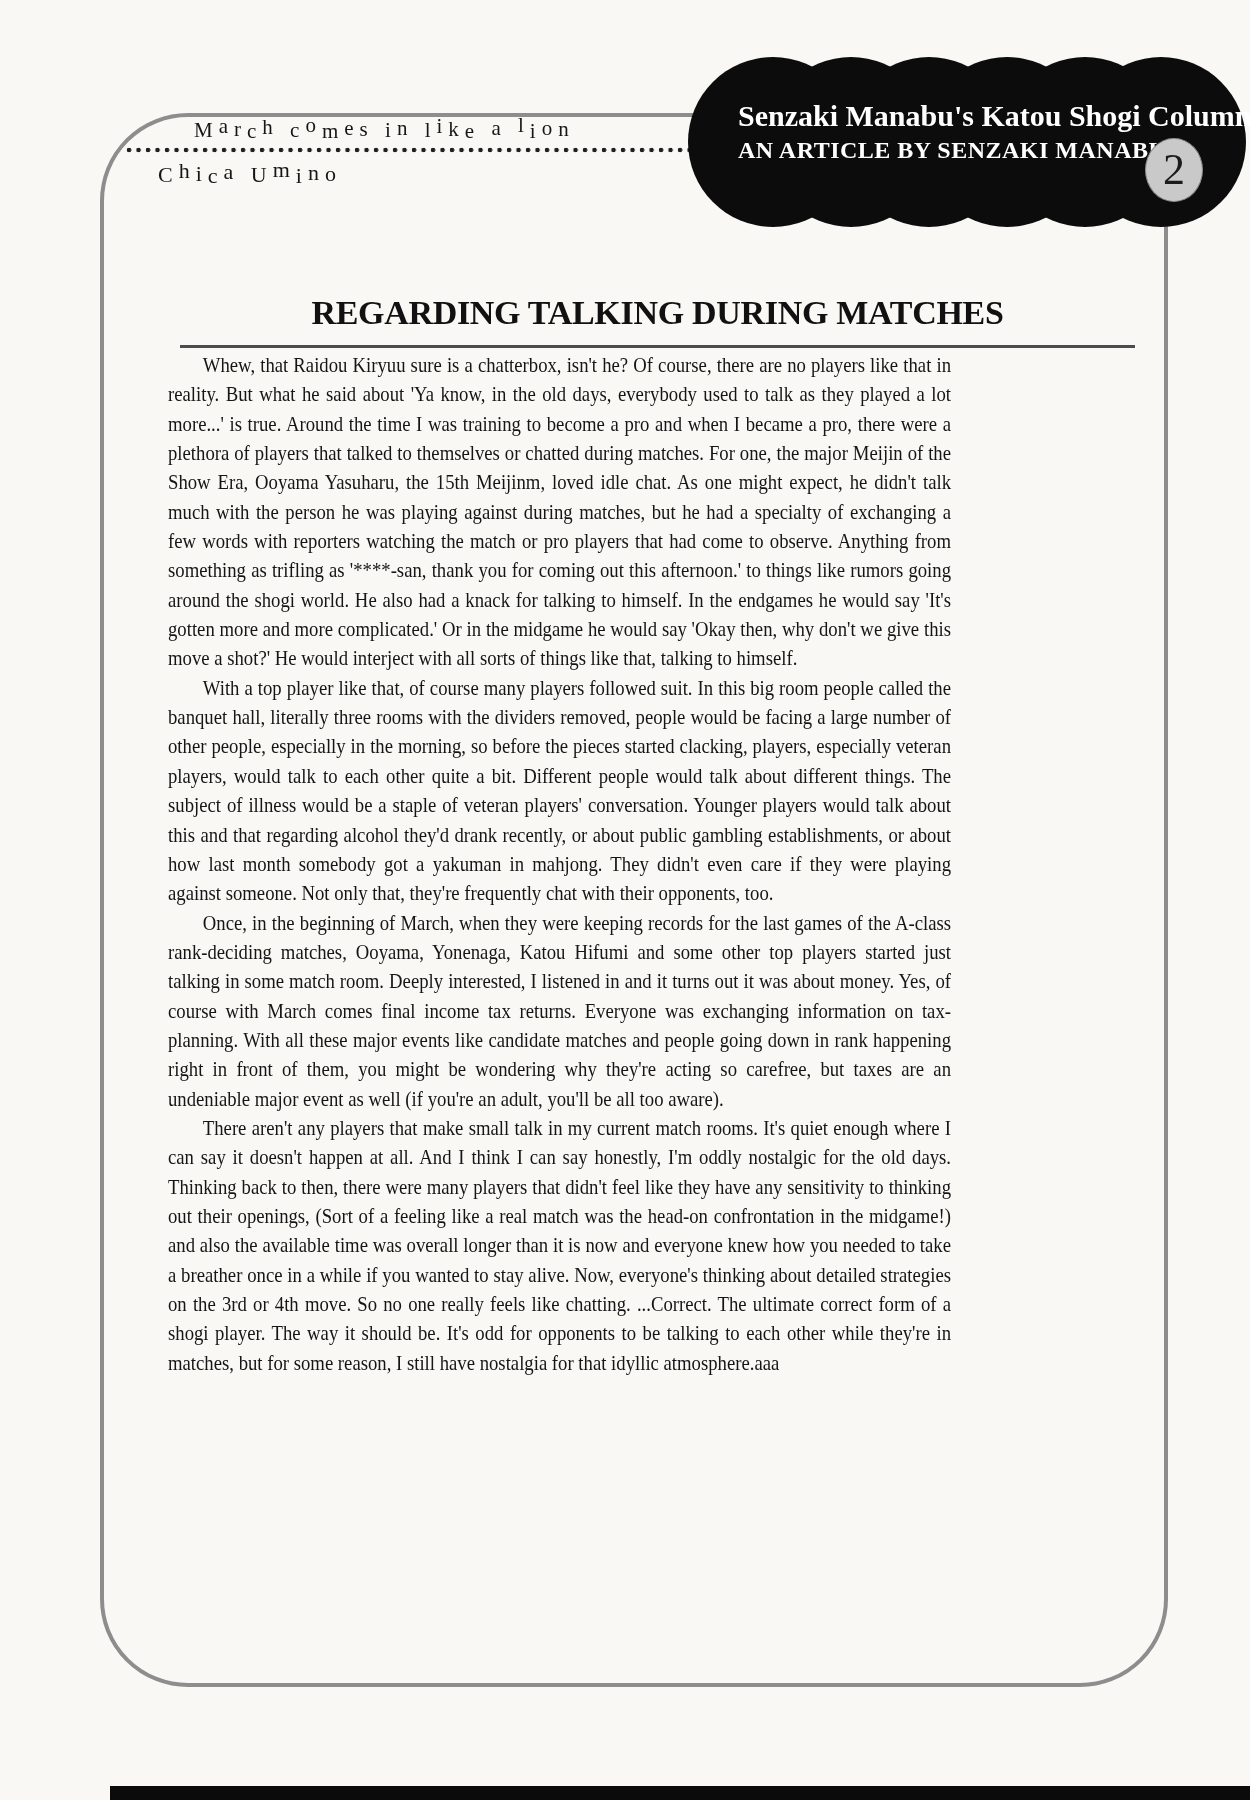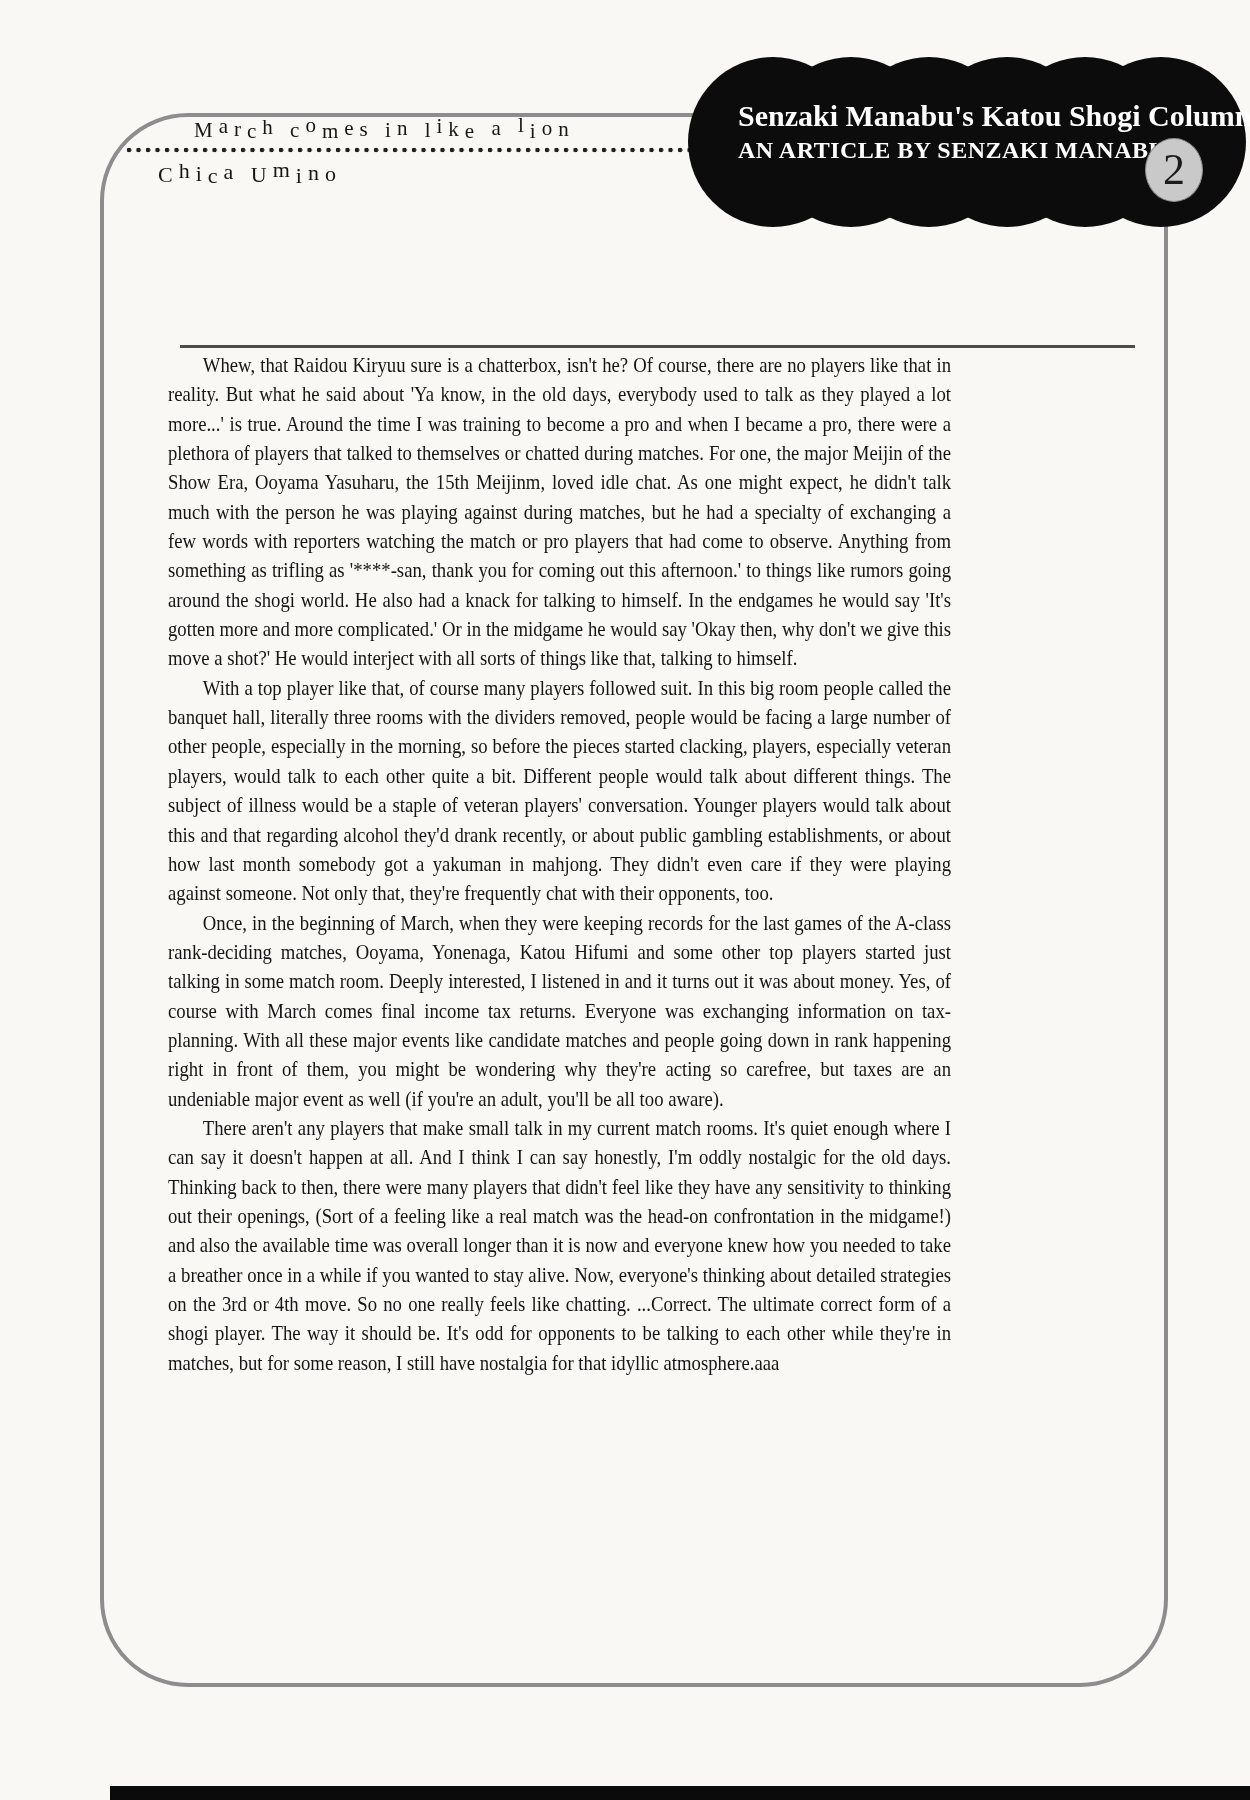--- a/index.html
+++ b/index.html
@@ -94,20 +94,21 @@
     <div class="blob b3"></div>
     <div class="blob b4"></div>
     <div class="blob b5"></div>
     <div id="badge-title">Senzaki Manabu's Katou Shogi Column</div>
     <div id="badge-subtitle">AN ARTICLE BY SENZAKI MANABU</div>
     <div id="page-number-badge">
       <span>2</span>
     </div>
   </div>
 
+  <div id="article-title">REGARDING TALKING DURING MATCHES</div>
 
   <div id="title-rule"></div>
 
   <div id="article-body">
     <p>Whew, that Raidou Kiryuu sure is a chatterbox, isn't he? Of course, there are no players like that in reality. But what he said about 'Ya know, in the old days, everybody used to talk as they played a lot more...' is true. Around the time I was training to become a pro and when I became a pro, there were a plethora of players that talked to themselves or chatted during matches. For one, the major Meijin of the Show Era, Ooyama Yasuharu, the 15th Meijinm, loved idle chat. As one might expect, he didn't talk much with the person he was playing against during matches, but he had a specialty of exchanging a few words with reporters watching the match or pro players that had come to observe. Anything from something as trifling as '****-san, thank you for coming out this afternoon.' to things like rumors going around the shogi world. He also had a knack for talking to himself. In the endgames he would say 'It's gotten more and more complicated.' Or in the midgame he would say 'Okay then, why don't we give this move a shot?' He would interject with all sorts of things like that, talking to himself.</p>
     <p>With a top player like that, of course many players followed suit. In this big room people called the banquet hall, literally three rooms with the dividers removed, people would be facing a large number of other people, especially in the morning, so before the pieces started clacking, players, especially veteran players, would talk to each other quite a bit. Different people would talk about different things. The subject of illness would be a staple of veteran players' conversation. Younger players would talk about this and that regarding alcohol they'd drank recently, or about public gambling establishments, or about how last month somebody got a yakuman in mahjong. They didn't even care if they were playing against someone. Not only that, they're frequently chat with their opponents, too.</p>
     <p>Once, in the beginning of March, when they were keeping records for the last games of the A-class rank-deciding matches, Ooyama, Yonenaga, Katou Hifumi and some other top players started just talking in some match room. Deeply interested, I listened in and it turns out it was about money. Yes, of course with March comes final income tax returns. Everyone was exchanging information on tax-planning. With all these major events like candidate matches and people going down in rank happening right in front of them, you might be wondering why they're acting so carefree, but taxes are an undeniable major event as well (if you're an adult, you'll be all too aware).</p>
     <p>There aren't any players that make small talk in my current match rooms. It's quiet enough where I can say it doesn't happen at all. And I think I can say honestly, I'm oddly nostalgic for the old days. Thinking back to then, there were many players that didn't feel like they have any sensitivity to thinking out their openings, (Sort of a feeling like a real match was the head-on confrontation in the midgame!) and also the available time was overall longer than it is now and everyone knew how you needed to take a breather once in a while if you wanted to stay alive. Now, everyone's thinking about detailed strategies on the 3rd or 4th move. So no one really feels like chatting. ...Correct. The ultimate correct form of a shogi player. The way it should be. It's odd for opponents to be talking to each other while they're in matches, but for some reason, I still have nostalgia for that idyllic atmosphere.aaa</p>
   </div>
 

